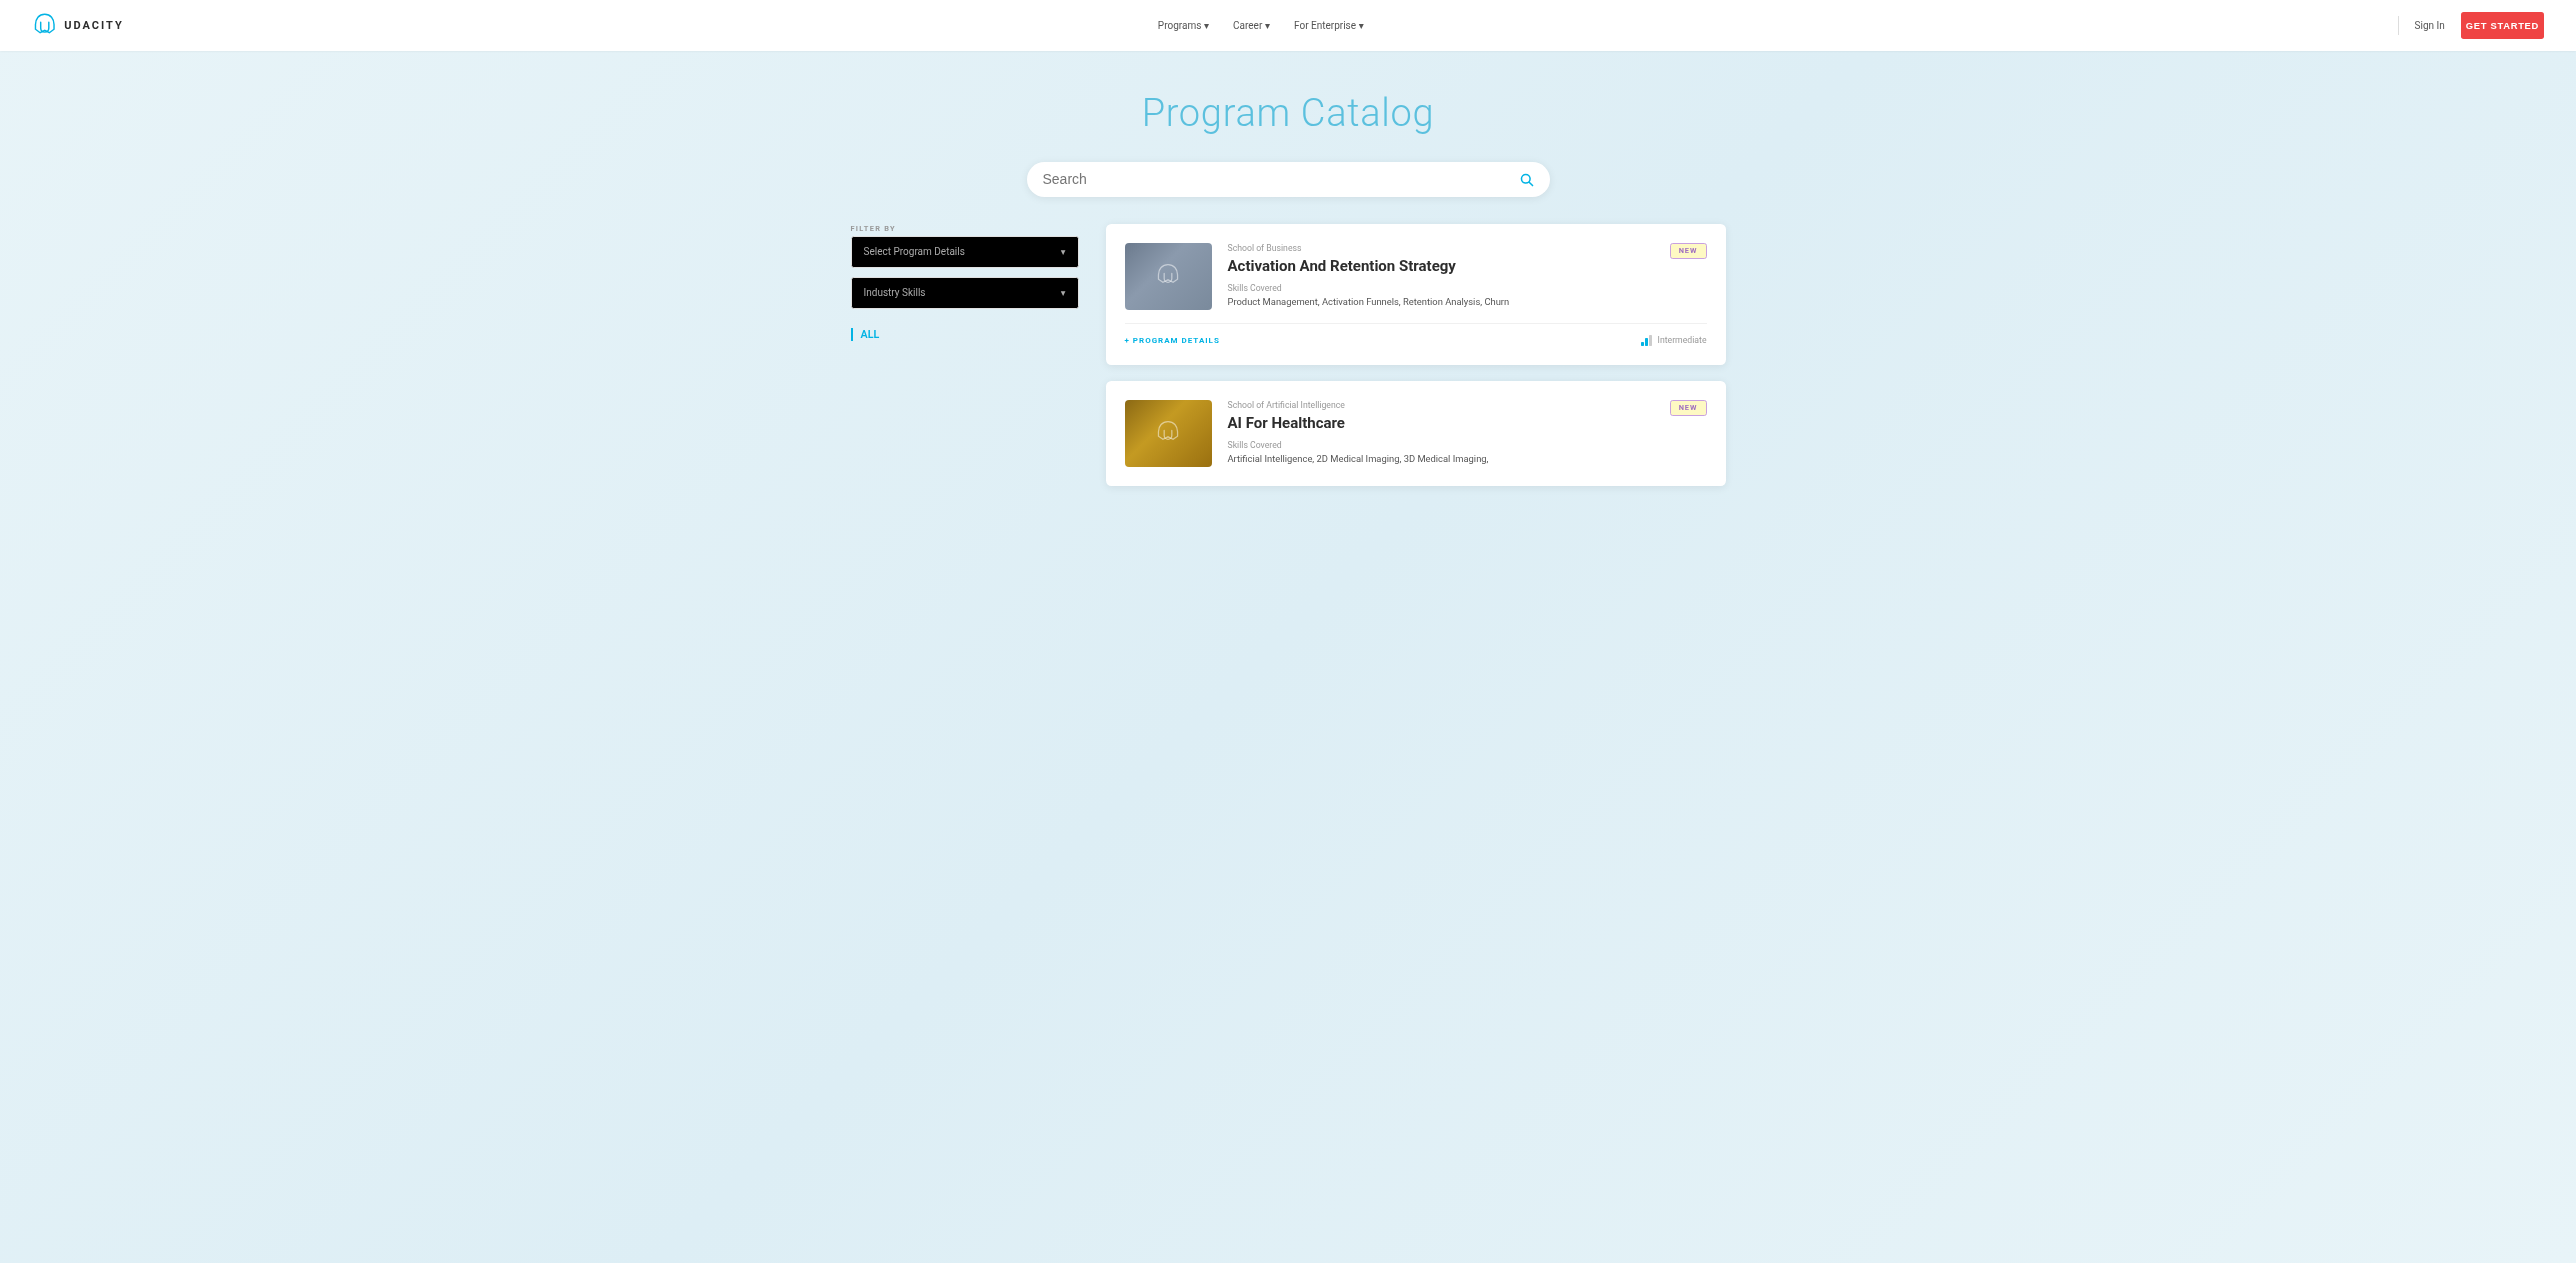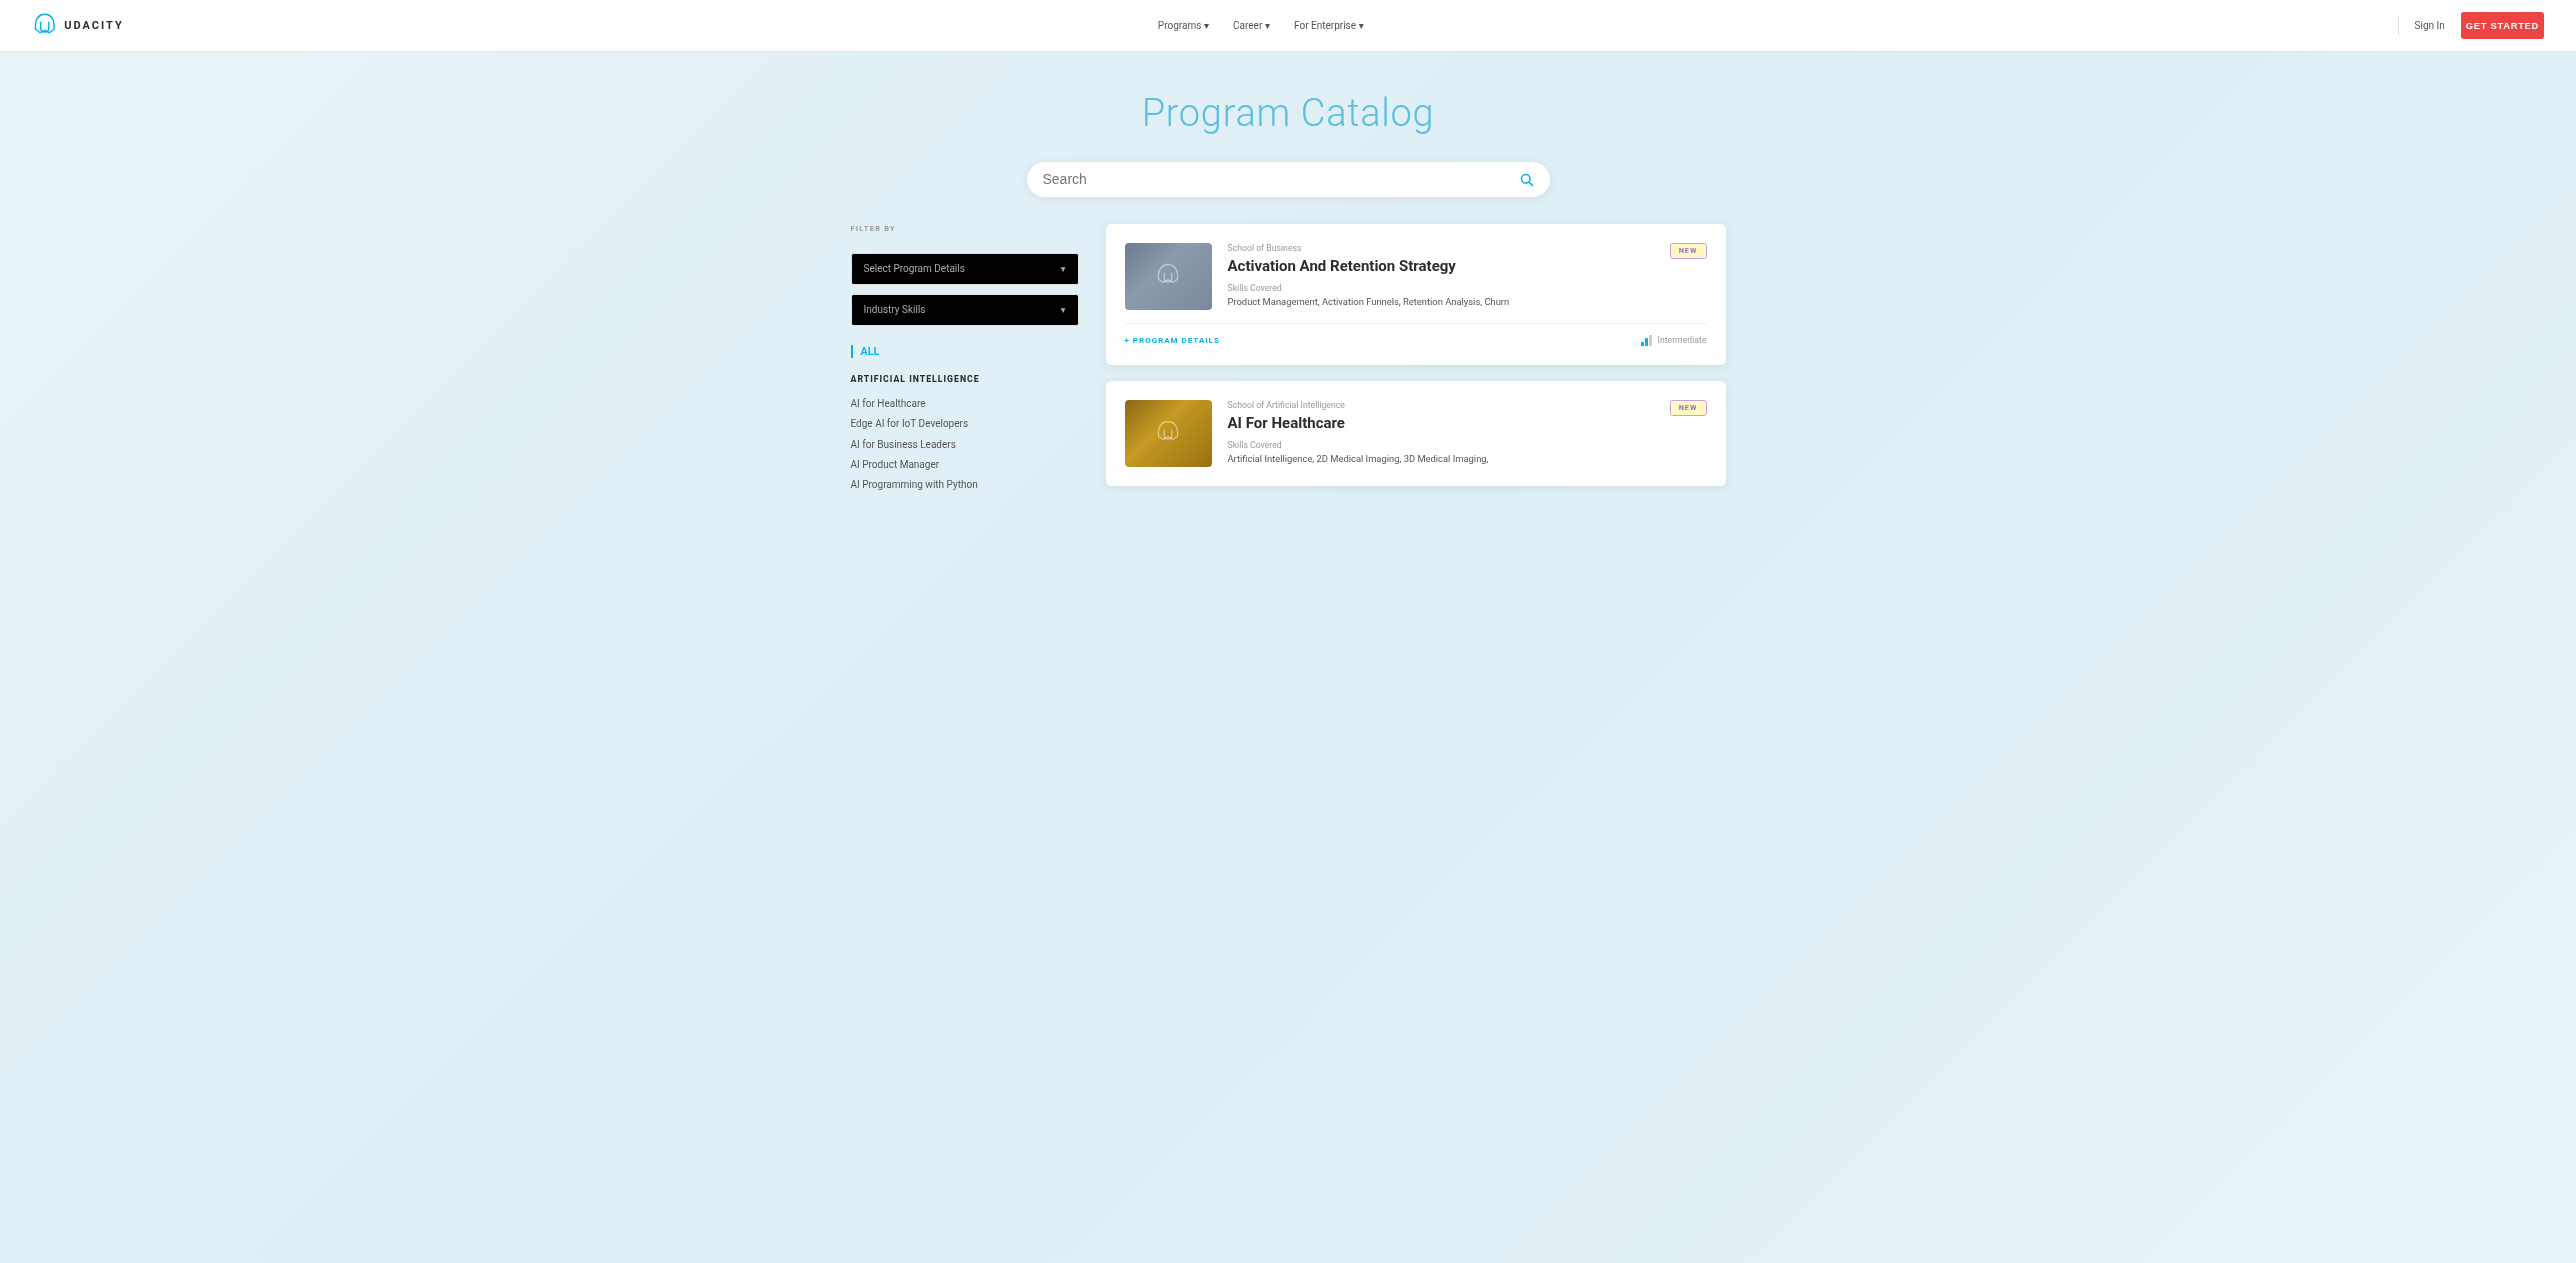--- a/index.html
+++ b/index.html
@@ -148,21 +148,21 @@
     .sidebar {
       min-width: 228px;
       width: 228px;
     }
 
     .filter-by-label {
       font-size: 7.4px;
       font-weight: 700;
       letter-spacing: 1.3px;
       color: #999;
-      margin-bottom: 20px;
+      margin-bottom: 3px;
       text-transform: uppercase;
     }
 
     .filter-dropdown {
       width: 100%;
       display: flex;
       align-items: center;
       justify-content: space-between;
       background: #000000;
       border: 0.7px solid #e0e0e0;
@@ -416,28 +416,20 @@
 
     <div class="filter-dropdown">
       <span>Industry Skills</span>
       <span class="chevron">▾</span>
     </div>
 
     <div class="all-section">
       <span class="all-label">ALL</span>
     </div>
 
-    <div class="category-section">
-      <div class="category-title">ARTIFICIAL INTELLIGENCE</div>
-      <a class="category-item">AI for Healthcare</a>
-      <a class="category-item">Edge AI for IoT Developers</a>
-      <a class="category-item">AI for Business Leaders</a>
-      <a class="category-item">AI Product Manager</a>
-      <a class="category-item">AI Programming with Python</a>
-    </div>
   </aside>
 
   <div class="programs-list">
 
     <div class="program-card">
       <div class="new-badge">NEW</div>
       <div class="card-top">
         <div class="card-thumbnail thumb-business">
           <svg width="28" height="28" viewBox="0 0 40 44" fill="none">
             <path d="M20 4C11 4 5 11 5 20v7l7 5 8-4 8 4 7-5v-7C35 11 29 4 20 4z" fill="none" stroke="rgba(255,255,255,0.5)" stroke-width="2"></path>

